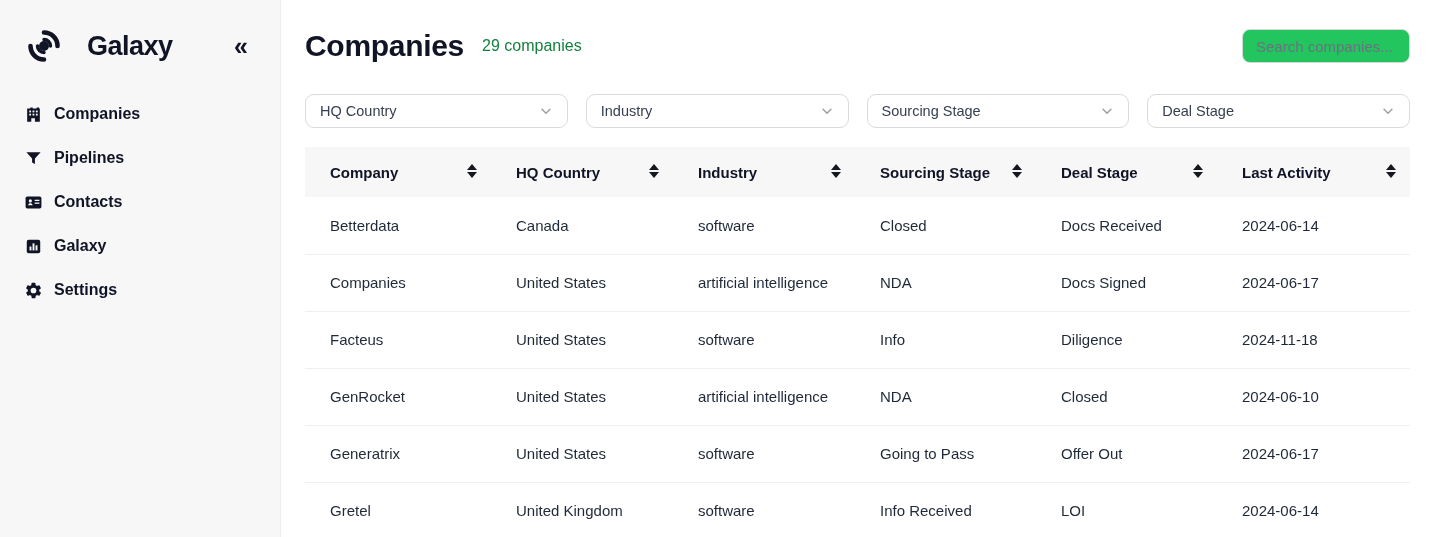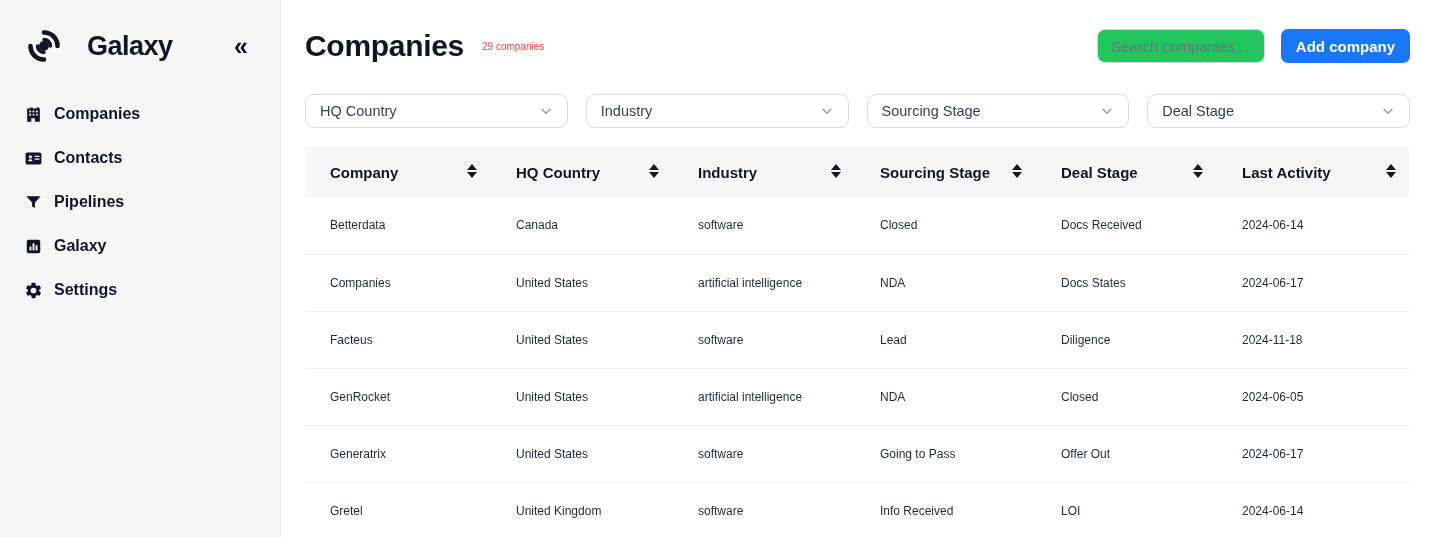--- a/index.html
+++ b/index.html
@@ -33,21 +33,21 @@
     display: flex; align-items: center; gap: 11px; height: 24px; cursor: pointer;
   }
   .nav-item svg { width: 19px; height: 19px; flex-shrink: 0; }
   .nav-label { font-size: 16px; font-weight: 600; color: #101425; }
 
   
   .main { flex: 1; padding: 25px 21px 0 24px; }
 
   .page-header { display: flex; align-items: center; height: 42px; }
   .page-title { font-size: 30px; font-weight: 700; color: #101425; letter-spacing: -0.3px; }
-  .page-count { font-size: 10px; color: #ef4444; margin-left: 18px; margin-top: 0; }
+  .page-count { font-size: 16px; color: #15803d; margin-left: 18px; margin-top: 0; }
   .header-actions { margin-left: auto; display: flex; align-items: center; gap: 16px; }
   .search-input {
     width: 168px; height: 34px; border: 1px solid #d5d7db; border-radius: 8px;
     padding: 0 13px; font-size: 15px; color: #111827; outline: none; background: #22c55e;
     font-family: "Liberation Sans", sans-serif;
   }
   .search-input::placeholder { color: #6b7280; }
   .add-btn {
     height: 34px; padding: 0 15px; border: none; border-radius: 7px;
     background: #1877f2; color: #ffffff; font-size: 15px; font-weight: 700;
@@ -77,21 +77,21 @@
     width: 0; height: 0;
     border-left: 5.5px solid transparent; border-right: 5.5px solid transparent;
     border-bottom: 6.5px solid #15181f;
   }
   .sort-icon .tri-down {
     width: 0; height: 0;
     border-left: 5.5px solid transparent; border-right: 5.5px solid transparent;
     border-top: 6.5px solid #15181f;
   }
   tbody td {
-    height: 57px; padding: 0 14px 0 25px; font-size: 12px; color: #1f2937;
+    height: 57px; padding: 0 14px 0 25px; font-size: 15px; color: #1f2937;
     border-bottom: 1px solid #f0f0f2; background: #fff;
   }
   tbody tr { cursor: pointer; }
 </style>
 </head>
 <body>
 
 <div class="app">
 
   <aside class="sidebar">
@@ -123,36 +123,36 @@
               <rect x="15" y="7" width="2.3" height="2.3"></rect>
             <rect x="6.6" y="11" width="2.3" height="2.3"></rect>
               <rect x="10.8" y="11" width="2.3" height="2.3"></rect>
               <rect x="15" y="11" width="2.3" height="2.3"></rect>
           </g>
         </svg>
         <span class="nav-label">Companies</span>
       </div>
       <div class="nav-item">
         <svg viewBox="0 0 24 24">
+          <path fill="#101425" d="M3 4h18l-7.2 8.1V19l-3.6-1.9v-5L3 4z"></path>
+        </svg>
+        <span class="nav-label">Pipelines</span>
+      </div>
+      <div class="nav-item">
+        <svg viewBox="0 0 24 24">
           <rect x="2" y="4.5" width="20" height="15" rx="2" fill="#101425"></rect>
           <circle cx="8" cy="10" r="2" fill="#f7f7f8"></circle>
           <path d="M5 15.5c.5-1.8 1.7-2.6 3-2.6s2.5.8 3 2.6H5z" fill="#f7f7f8"></path>
           <rect x="13.5" y="8.5" width="6" height="1.6" fill="#f7f7f8"></rect>
           <rect x="13.5" y="12" width="6" height="1.6" fill="#f7f7f8"></rect>
         </svg>
         <span class="nav-label">Contacts</span>
       </div>
       <div class="nav-item">
         <svg viewBox="0 0 24 24">
-          <path fill="#101425" d="M3 4h18l-7.2 8.1V19l-3.6-1.9v-5L3 4z"></path>
-        </svg>
-        <span class="nav-label">Pipelines</span>
-      </div>
-      <div class="nav-item">
-        <svg viewBox="0 0 24 24">
           <rect x="3.5" y="3.5" width="17" height="17" rx="2.5" fill="#101425"></rect>
           <rect x="7" y="12" width="2.4" height="5" fill="#f7f7f8"></rect>
           <rect x="10.8" y="8" width="2.4" height="9" fill="#f7f7f8"></rect>
           <rect x="14.6" y="10.5" width="2.4" height="6.5" fill="#f7f7f8"></rect>
         </svg>
         <span class="nav-label">Galaxy</span>
       </div>
       <div class="nav-item">
         <svg viewBox="0 0 24 24">
           <path fill="#101425" d="M19.14 12.94c.04-.3.06-.61.06-.94s-.02-.64-.07-.94l2.03-1.58a.5.5 0 0 0 .12-.64l-1.92-3.32a.5.5 0 0 0-.61-.22l-2.39.96c-.5-.38-1.03-.7-1.62-.94l-.36-2.54a.5.5 0 0 0-.5-.42h-3.84a.5.5 0 0 0-.5.42l-.36 2.54c-.59.24-1.13.57-1.62.94l-2.39-.96a.5.5 0 0 0-.61.22L2.74 8.87a.5.5 0 0 0 .12.64l2.03 1.58c-.05.3-.09.63-.09.94s.02.64.07.94l-2.03 1.58a.5.5 0 0 0-.12.64l1.92 3.32c.12.22.39.3.61.22l2.39-.96c.5.38 1.03.7 1.62.94l.36 2.54c.05.24.25.42.5.42h3.84c.25 0 .46-.18.5-.42l.36-2.54c.59-.24 1.13-.56 1.62-.94l2.39.96c.23.09.49 0 .61-.22l1.92-3.32a.5.5 0 0 0-.12-.64l-2.01-1.58zM12 15.6a3.6 3.6 0 1 1 0-7.2 3.6 3.6 0 0 1 0 7.2z"></path>
@@ -162,21 +162,20 @@
     </nav>
   </aside>
 
   <main class="main">
 
     <div class="page-header">
       <h1 class="page-title" style="margin:0">Companies</h1>
       <span class="page-count">29 companies</span>
       <div class="header-actions">
         <input class="search-input" type="text" placeholder="Search companies..." style="">
-        <button class="add-btn">Add company</button>
       </div>
     </div>
 
     <div class="filters">
       <div class="filter">
         <span class="filter-label">HQ Country</span>
         <svg class="chev" viewBox="0 0 16 16">
             <path d="M3.5 6l4.5 4.5L12.5 6" fill="none" stroke="#9aa0a6" stroke-width="1.7" stroke-linecap="round" stroke-linejoin="round"></path>
           </svg>
       </div>
@@ -275,38 +274,38 @@
               <td>software</td>
               <td>Closed</td>
               <td>Docs Received</td>
               <td>2024-06-14</td>
             </tr>
             <tr>
               <td>Companies</td>
               <td>United States</td>
               <td>artificial intelligence</td>
               <td>NDA</td>
-              <td>Docs States</td>
+              <td>Docs Signed</td>
               <td>2024-06-17</td>
             </tr>
             <tr>
               <td>Facteus</td>
               <td>United States</td>
               <td>software</td>
-              <td>Lead</td>
+              <td>Info</td>
               <td>Diligence</td>
               <td>2024-11-18</td>
             </tr>
             <tr>
               <td>GenRocket</td>
               <td>United States</td>
               <td>artificial intelligence</td>
               <td>NDA</td>
               <td>Closed</td>
-              <td>2024-06-05</td>
+              <td>2024-06-10</td>
             </tr>
             <tr>
               <td>Generatrix</td>
               <td>United States</td>
               <td>software</td>
               <td>Going to Pass</td>
               <td>Offer Out</td>
               <td>2024-06-17</td>
             </tr>
             <tr>

